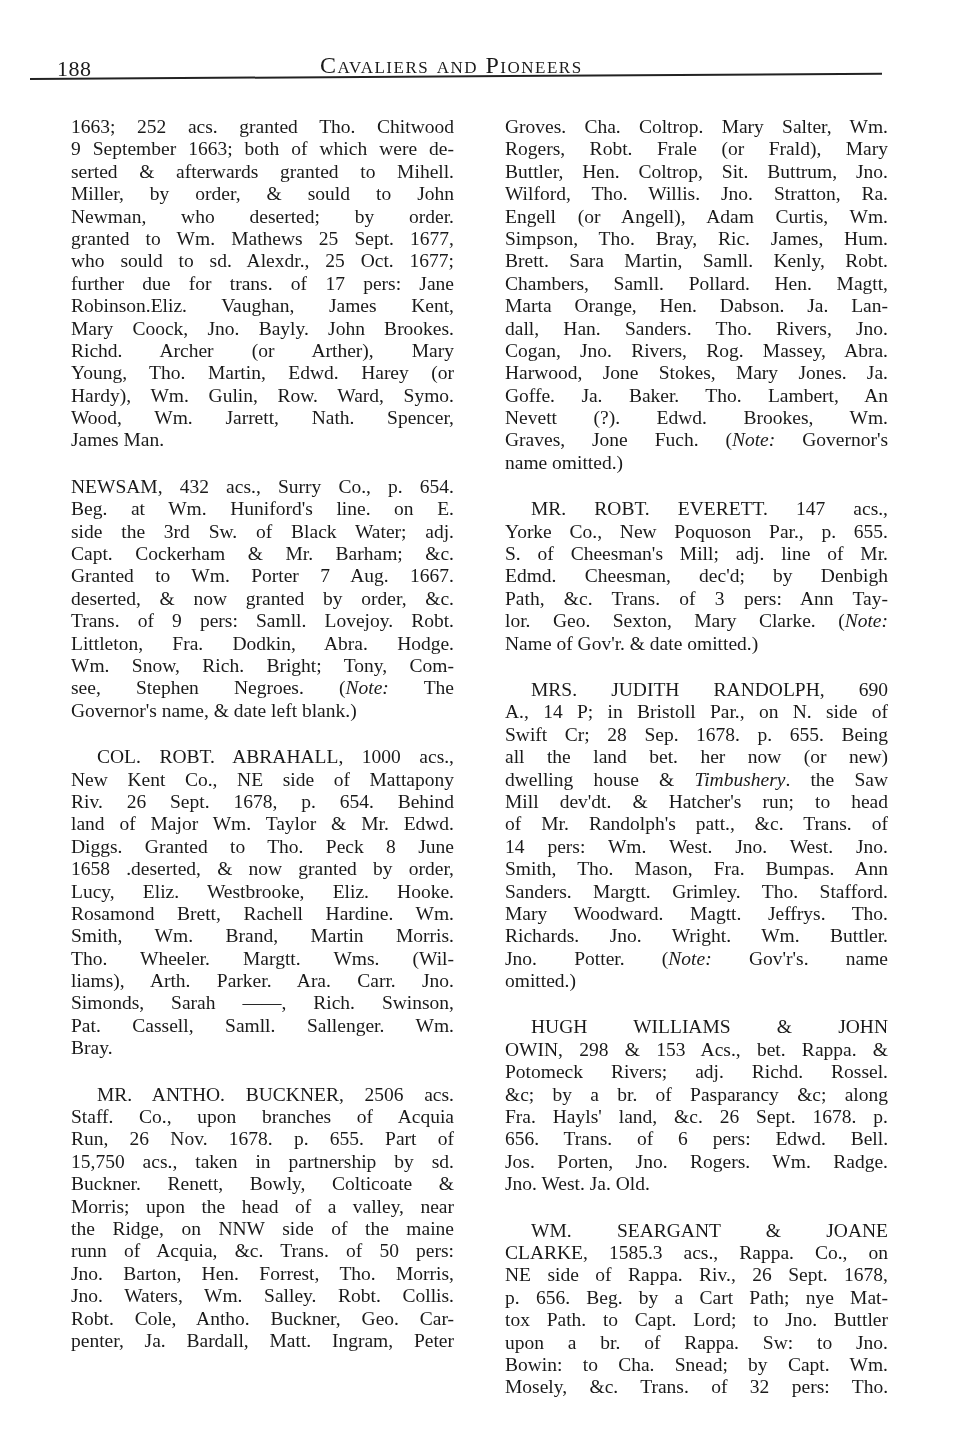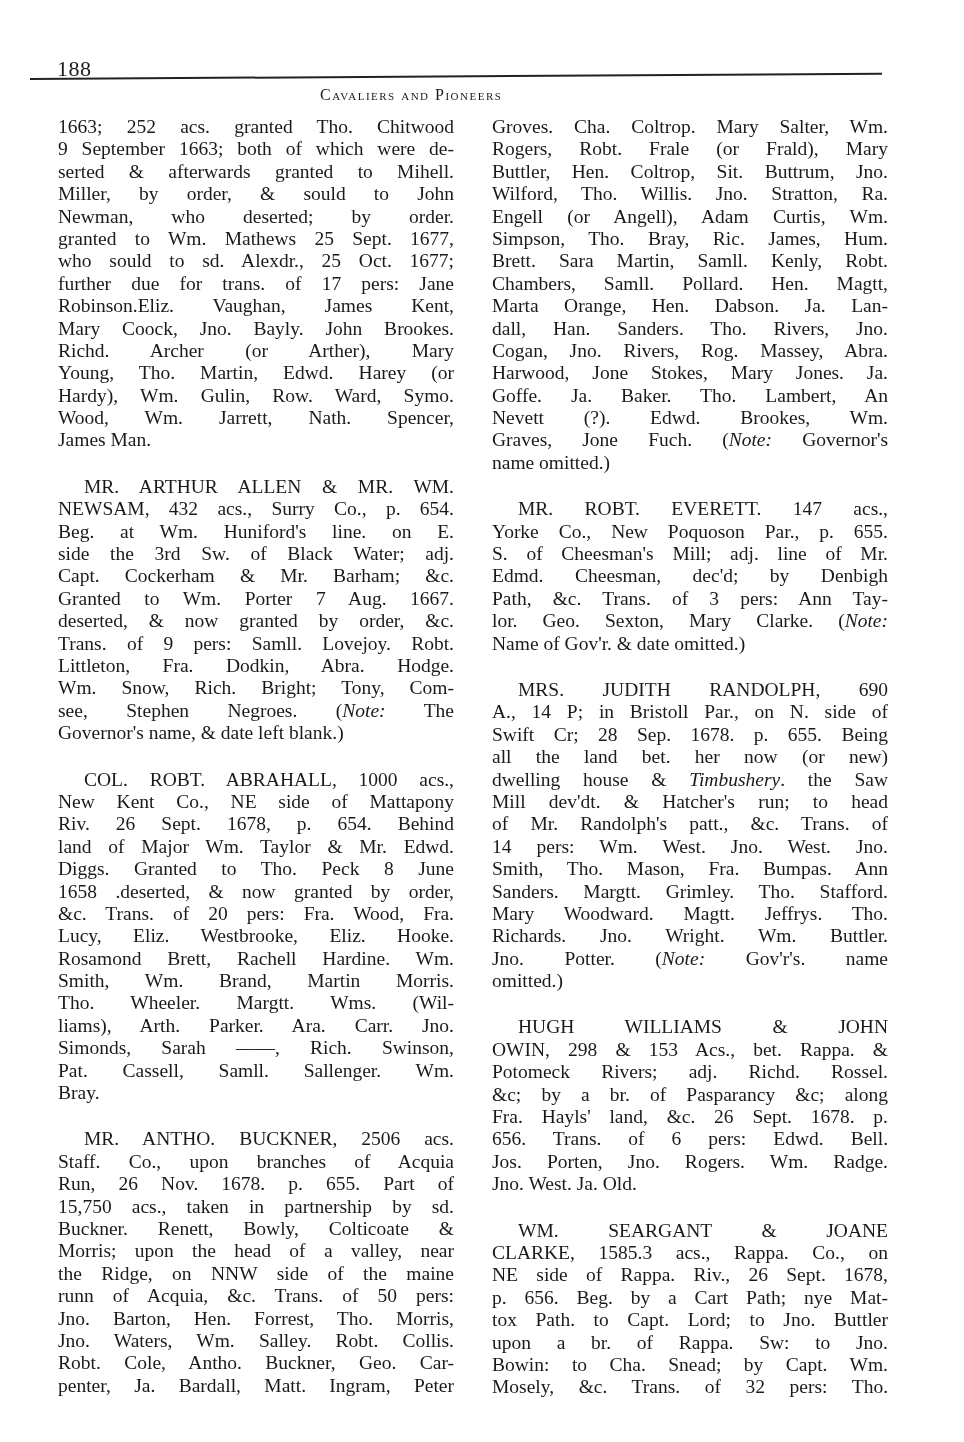--- a/index.html
+++ b/index.html
@@ -9,39 +9,39 @@
     color: #1a1a1a;
   }
   .page-number {
     position: absolute; left: 57px; top: 56px;
     font-size: 22px; letter-spacing: 0.5px;
     font-family: "Liberation Serif", serif;
   }
   .running-head {
     position: absolute; left: 320px; top: 52px;
     font-family: "Liberation Serif", serif;
-    font-size: 16px; letter-spacing: 1.5px; font-variant: small-caps; margin-top: 34px;
+    font-size: 24px; letter-spacing: 1.5px; font-variant: small-caps;
   }
   .head-rule {
     position: absolute; left: 30px; top: 78px; width: 852px; height: 0;
     border-top: 2px solid #222; transform: rotate(-0.35deg); transform-origin: left;
   }
   .column {
     position: absolute; top: 116px; width: 396px;
     font-family: "Liberation Serif", serif;
     font-size: 19.5px; line-height: 22.4px;
   }
   .col-left { left: 58px; }
   .col-right { left: 492px; }
   .line {
     display: block; white-space: nowrap; text-align: justify;
     text-align-last: justify; height: 22.4px;
   }
   .line.last { text-align-last: left; }
-  .entry { margin-bottom: 24px; }
+  .entry { margin-bottom: 24px; margin-left: 13px; }
   .entry .first { padding-left: 26px; }
   i { }
 </style>
 </head>
 <body>
 
 <div>
   <span class="page-number">188</span>
   <span class="running-head">Cavaliers and Pioneers</span>
   <div class="head-rule"></div>
@@ -59,41 +59,39 @@
       <span class="line">further due for trans. of 17 pers: Jane</span>
       <span class="line">Robinson.Eliz. Vaughan, James Kent,</span>
       <span class="line">Mary Coock, Jno. Bayly. John Brookes.</span>
       <span class="line">Richd. Archer (or Arther), Mary</span>
       <span class="line">Young, Tho. Martin, Edwd. Harey (or</span>
       <span class="line">Hardy), Wm. Gulin, Row. Ward, Symo.</span>
       <span class="line">Wood, Wm. Jarrett, Nath. Spencer,</span>
       <span class="line last">James Man.</span>
     </div>
     <div class="entry">
-      <span class="line first">MR. ARTHUR ALLEN &amp; MR. WM.</span>
       <span class="line">NEWSAM, 432 acs., Surry Co., p. 654.</span>
       <span class="line">Beg. at Wm. Huniford's line. on E.</span>
       <span class="line">side the 3rd Sw. of Black Water; adj.</span>
       <span class="line">Capt. Cockerham &amp; Mr. Barham; &amp;c.</span>
       <span class="line">Granted to Wm. Porter 7 Aug. 1667.</span>
       <span class="line">deserted, &amp; now granted by order, &amp;c.</span>
       <span class="line">Trans. of 9 pers: Samll. Lovejoy. Robt.</span>
       <span class="line">Littleton, Fra. Dodkin, Abra. Hodge.</span>
       <span class="line">Wm. Snow, Rich. Bright; Tony, Com-</span>
       <span class="line">see, Stephen Negroes. (<i>Note:</i> The</span>
       <span class="line last">Governor's name, &amp; date left blank.)</span>
     </div>
     <div class="entry">
       <span class="line first">COL. ROBT. ABRAHALL, 1000 acs.,</span>
       <span class="line">New Kent Co., NE side of Mattapony</span>
       <span class="line">Riv. 26 Sept. 1678, p. 654. Behind</span>
       <span class="line">land of Major Wm. Taylor &amp; Mr. Edwd.</span>
       <span class="line">Diggs. Granted to Tho. Peck 8 June</span>
       <span class="line">1658 .deserted, &amp; now granted by order,</span>
-      <span class="line">&amp;c. Trans. of 20 pers: Fra. Wood, Fra.</span>
       <span class="line">Lucy, Eliz. Westbrooke, Eliz. Hooke.</span>
       <span class="line">Rosamond Brett, Rachell Hardine. Wm.</span>
       <span class="line">Smith, Wm. Brand, Martin Morris.</span>
       <span class="line">Tho. Wheeler. Margtt. Wms. (Wil-</span>
       <span class="line">liams), Arth. Parker. Ara. Carr. Jno.</span>
       <span class="line">Simonds, Sarah ——, Rich. Swinson,</span>
       <span class="line">Pat. Cassell, Samll. Sallenger. Wm.</span>
       <span class="line last">Bray.</span>
     </div>
     <div class="entry">

